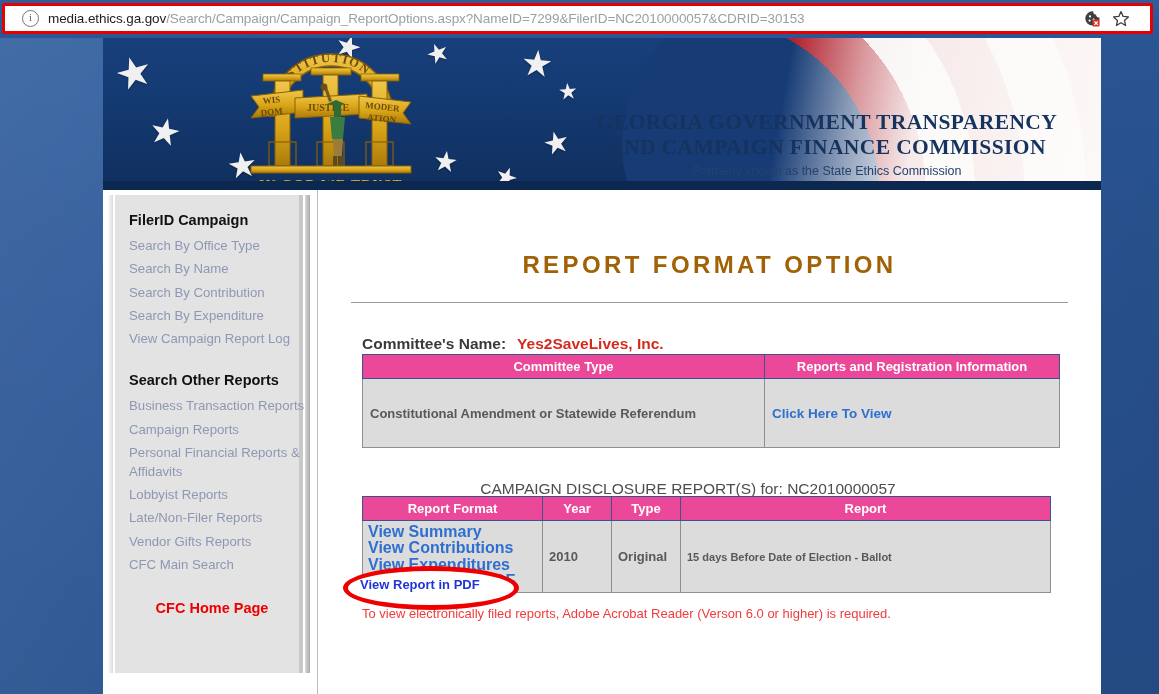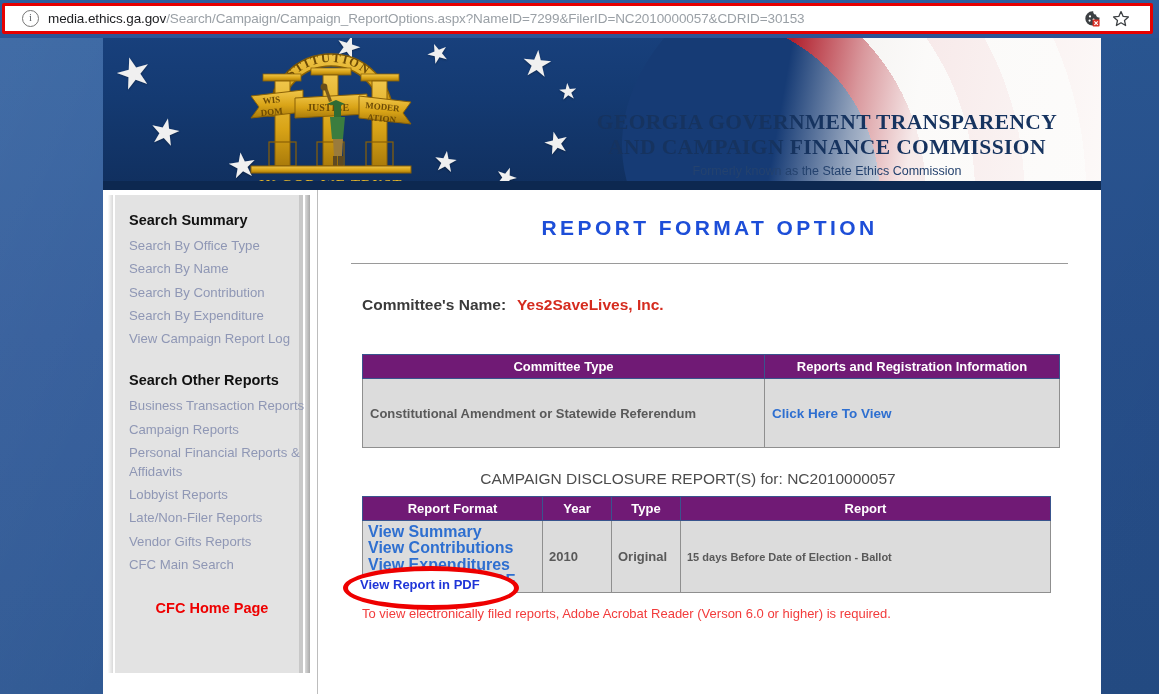--- a/index.html
+++ b/index.html
@@ -233,25 +233,25 @@
   
   #main {
     flex: 1 1 auto;
     position: relative;
     background: #ffffff;
     border-left: 1px solid #bdbdbd;
     min-width: 0;
   }
   #page-title {
     text-align: center;
-    color: #1d4ed8;
-    font-size: 21px;
+    color: #a16207;
+    font-size: 24px;
     font-weight: bold;
     letter-spacing: 3.4px;
-    padding-top: 26px;
+    padding-top: 61px;
   }
   #title-rule {
     margin: 23px auto 0 auto;
     width: 717px;
     height: 1px;
     background: #9a9a9a;
   }
   #committee-line {
     margin: 32px 0 0 44px;
     font-size: 15.5px;
@@ -262,21 +262,21 @@
     color: #d52b1e;
     margin-left: 11px;
   }
 
   table.gtc {
     border-collapse: collapse;
     table-layout: fixed;
     font-size: 13px;
   }
   table.gtc th {
-    background: #701a75;
+    background: #ec4899;
     color: #ffffff;
     font-weight: bold;
     text-align: center;
     padding: 4px 15px;
     border: 1px solid #39548d;
     font-size: 13px;
   }
   table.gtc td {
     background: #dcdcdc;
     color: #595959;
@@ -294,21 +294,21 @@
   #committee-table {
     position: absolute;
     left: 44px; top: 164px;
     width: 697px;
   }
   #committee-table td.ctype { height: 56px; }
   #committee-table td.cinfo { font-size: 13.5px; }
 
   #disclosure-heading {
     position: absolute;
-    left: 0; top: 280px;
+    left: 0; top: 290px;
     width: 740px;
     text-align: center;
     font-size: 15.5px;
     color: #4d4d4d;
   }
   #report-table {
     position: absolute;
     left: 44px; top: 306px;
     width: 688px;
   }
@@ -432,21 +432,21 @@
     </div>
     <div id="banner-sub">Formerly known as the State Ethics Commission</div>
     <div id="banner-bottom-bar"></div>
   </div>
 
   <div id="body-area">
 
     <div id="sidebar-wrap">
       <nav id="sidebar">
         <div id="sidebar-inner">
-          <div class="nav-head">Search Summary</div>
+          <div class="nav-head">FilerID Campaign</div>
           <a class="nav-link" href="#">Search By Office Type</a>
           <a class="nav-link" href="#">Search By Name</a>
           <a class="nav-link" href="#">Search By Contribution</a>
           <a class="nav-link" href="#">Search By Expenditure</a>
           <a class="nav-link" href="#">View Campaign Report Log</a>
 
           <div class="nav-gap"></div>
 
           <div class="nav-head">Search Other Reports</div>
           <a class="nav-link" href="#">Business Transaction Reports</a>

